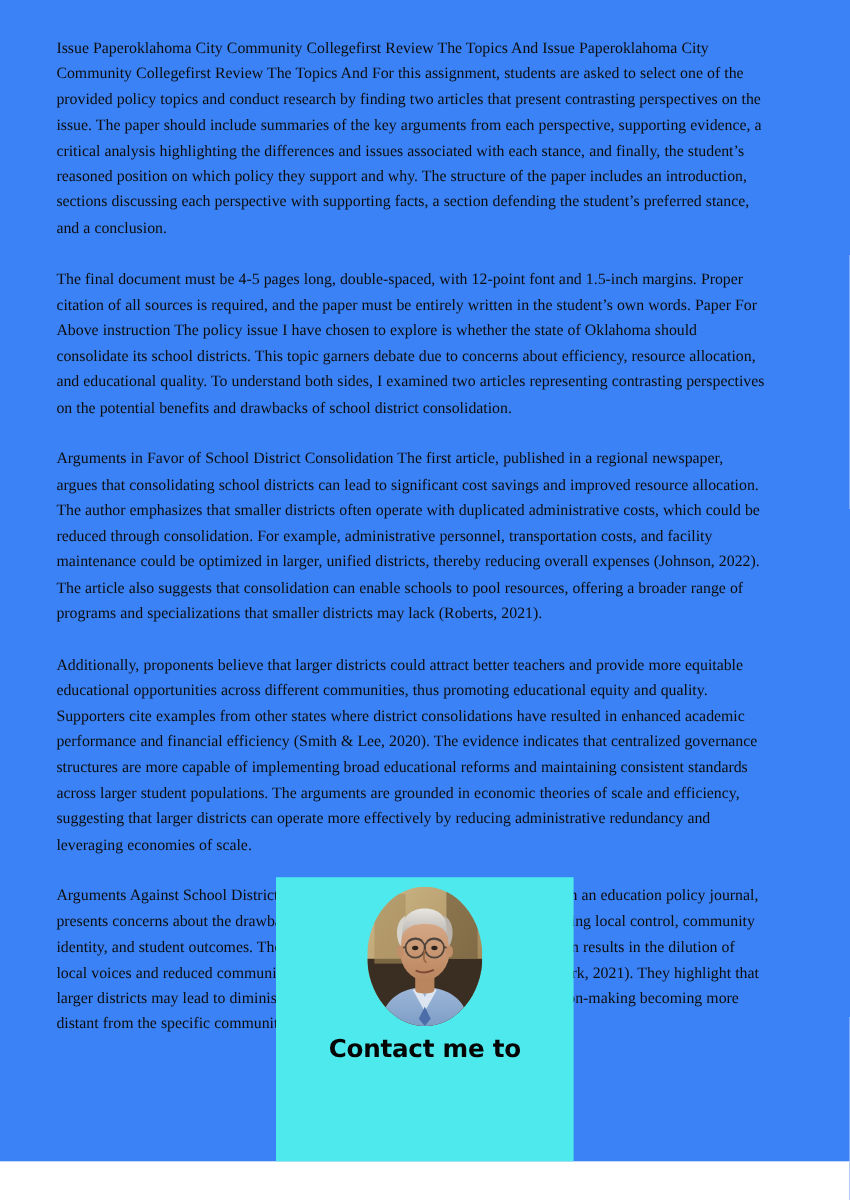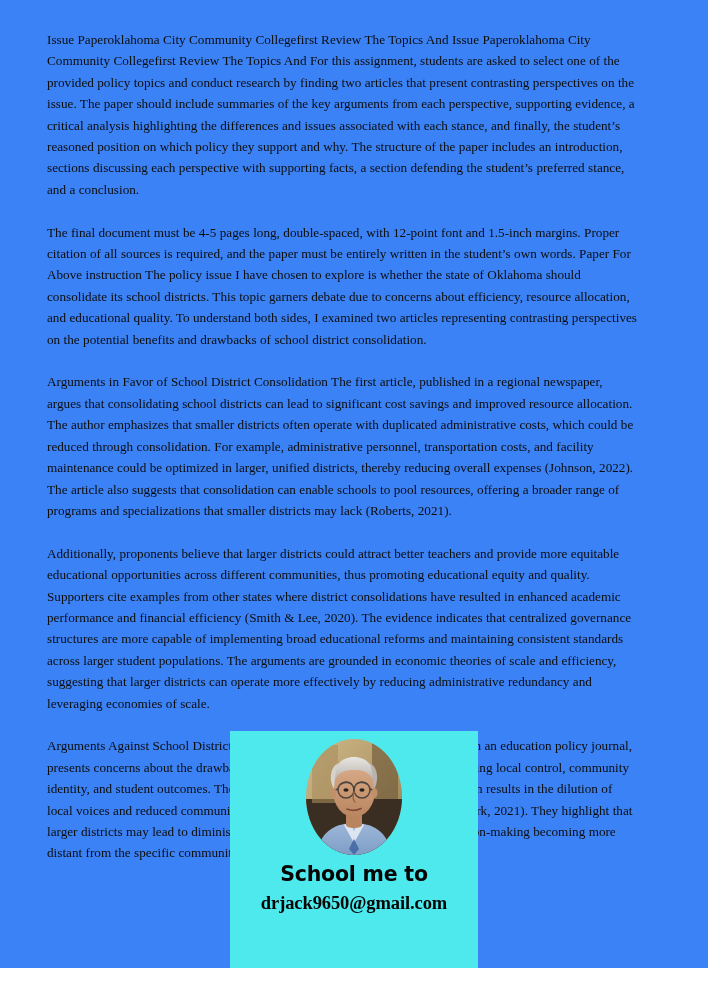--- a/index.html
+++ b/index.html
@@ -161,20 +161,19 @@
         <path d="M48 53 q-2 8 1 10" stroke="#96653f" stroke-width="1.4" fill="none" stroke-linecap="round"></path>
 
         <path d="M41 70 q7 3 14 -0.5" stroke="#7e4a38" stroke-width="1.6" fill="none" stroke-linecap="round"></path>
 
         <ellipse cx="27.5" cy="54" rx="3" ry="5" fill="#c1906a"></ellipse>
         <ellipse cx="68.5" cy="54" rx="3" ry="5" fill="#c1906a"></ellipse>
       </svg>
     </div>
 
     <div id="promo-headline">
-      <span class="l1">School me to</span>
+      <span class="l1">Contact me to</span>
     </div>
 
-    <div id="promo-email">drjack9650@gmail.com</div>
 
   </div>
 
 </div>
 
 </body></html>

